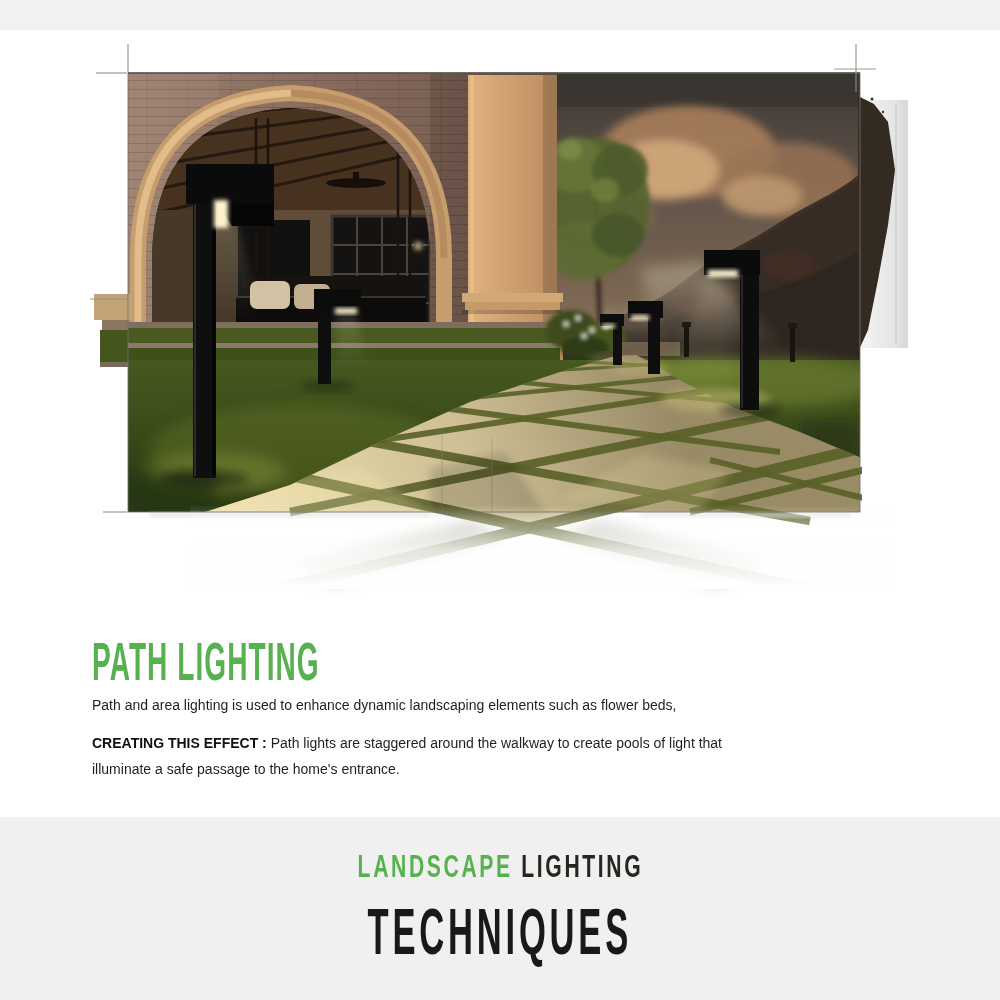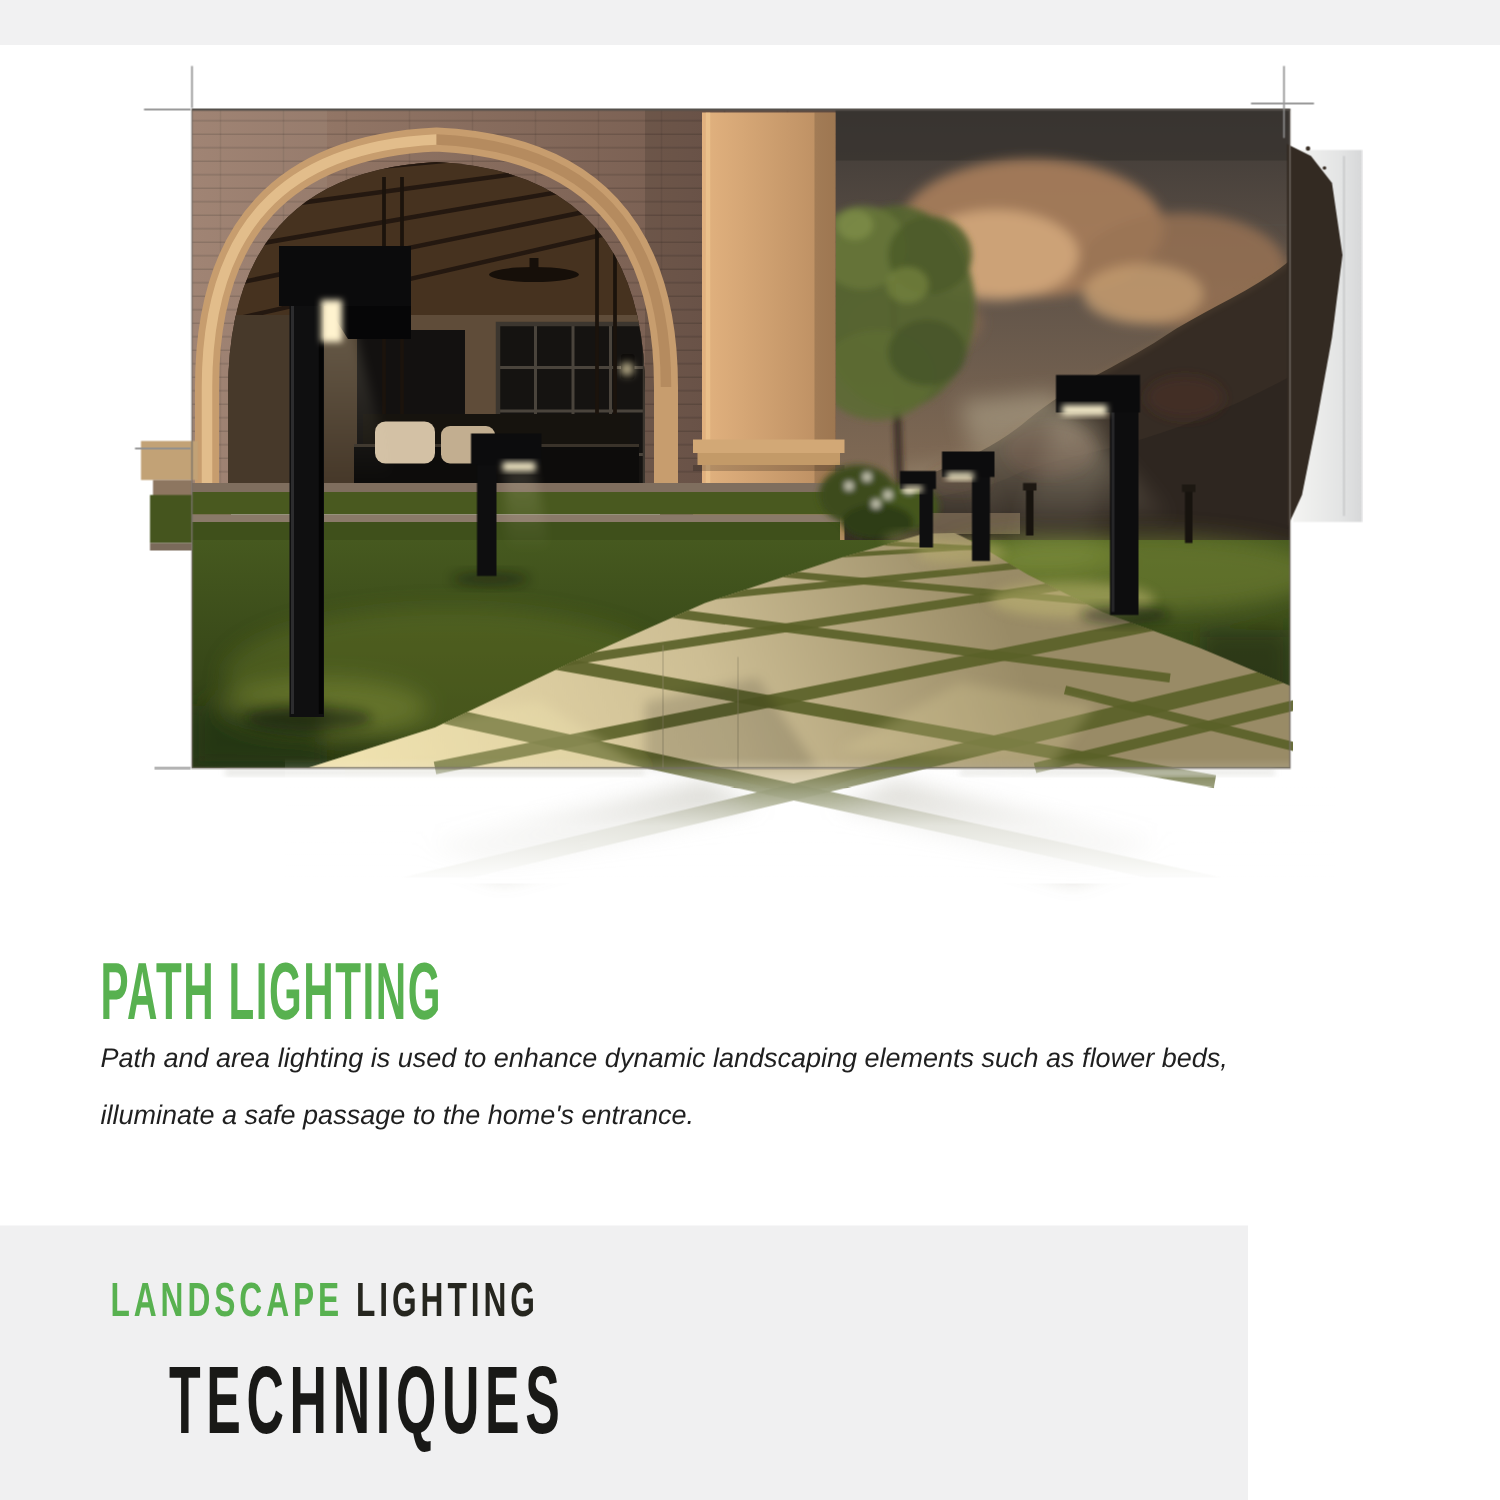--- a/index.html
+++ b/index.html
@@ -1,28 +1,28 @@
 <!DOCTYPE html>
 <html style="--accent-green: #58b150; --footer-bg: #f0f0f1; --top-strip: #f1f1f2; --text-dark: #1f1f1f; --title-dark: #191917;"><head>
 <meta charset="utf-8">
 <style>
   html,body{margin:0;padding:0;background:#e8e8e8;}
   .page{position:relative;width:1000px;height:1000px;background:#ffffff;overflow:hidden;
         font-family:"Liberation Sans","DejaVu Sans",sans-serif;margin:0 auto;}
   .top-strip{position:absolute;left:0;top:0;width:1000px;height:30px;background:var(--top-strip,#f1f1f2);}
   .hero{position:absolute;left:0;top:0;width:1000px;height:630px;}
   .hero svg{display:block;}
-  .content{position:absolute;left:67px;top:639px;width:848px;}
+  .content{position:absolute;left:92px;top:639px;width:848px;}
   .headline{margin:0;font-size:54px;line-height:44px;font-weight:bold;letter-spacing:2px;
             color:var(--accent-green,#58b150);transform:scaleX(.52);transform-origin:left center;white-space:nowrap;}
-  .para{margin:0;font-size:18px;line-height:26px;color:var(--text-dark,#1f1f1f);font-style:italic;}
+  .para{margin:0;font-size:14px;line-height:26px;color:var(--text-dark,#1f1f1f);}
   .para-1{margin-top:9px;}
   .para-2{margin-top:12px;}
   .lead{font-weight:bold;color:#111;}
-  .footer{position:absolute;left:0;top:817px;width:832px;height:183px;background:var(--footer-bg,#f0f0f1);text-align:left;}
+  .footer{position:absolute;left:0;top:817px;width:1000px;height:183px;background:var(--footer-bg,#f0f0f1);text-align:center;}
   .footer-line1{margin-top:31px;line-height:36px;white-space:nowrap;}
   .footer-line1 .squeeze{display:inline-block;transform:scaleX(.66);transform-origin:center;
        font-size:32px;font-weight:bold;letter-spacing:4px;white-space:nowrap;}
   .accent-word{color:var(--accent-green,#58b150);}
   .rest-word{color:#26261f;}
   .footer-line2{line-height:62px;margin-top:11px;white-space:nowrap;}
   .footer-line2 .squeeze2{display:inline-block;transform:scaleX(.54);transform-origin:center;
        font-size:64px;font-weight:bold;letter-spacing:7px;color:var(--title-dark,#191917);white-space:nowrap;}
 </style>
 </head>
@@ -357,20 +357,21 @@
     </g>
   </svg>
   </div>
 
   <div class="content">
     <h1 class="headline">PATH LIGHTING</h1>
     <div class="para para-1">
       <div>Path and area lighting is used to enhance dynamic landscaping elements such as flower beds,</div>
     </div>
     <div class="para para-2">
+      <div><span class="lead">CREATING THIS EFFECT :</span> <span>Path lights are staggered around the walkway to create pools of light that</span></div>
       <div>illuminate a safe passage to the home's entrance.</div>
     </div>
   </div>
 
   <div class="footer">
     <div class="footer-line1">
       <span class="squeeze">
         <span class="accent-word">LANDSCAPE</span>
         <span class="rest-word">LIGHTING</span>
       </span>

